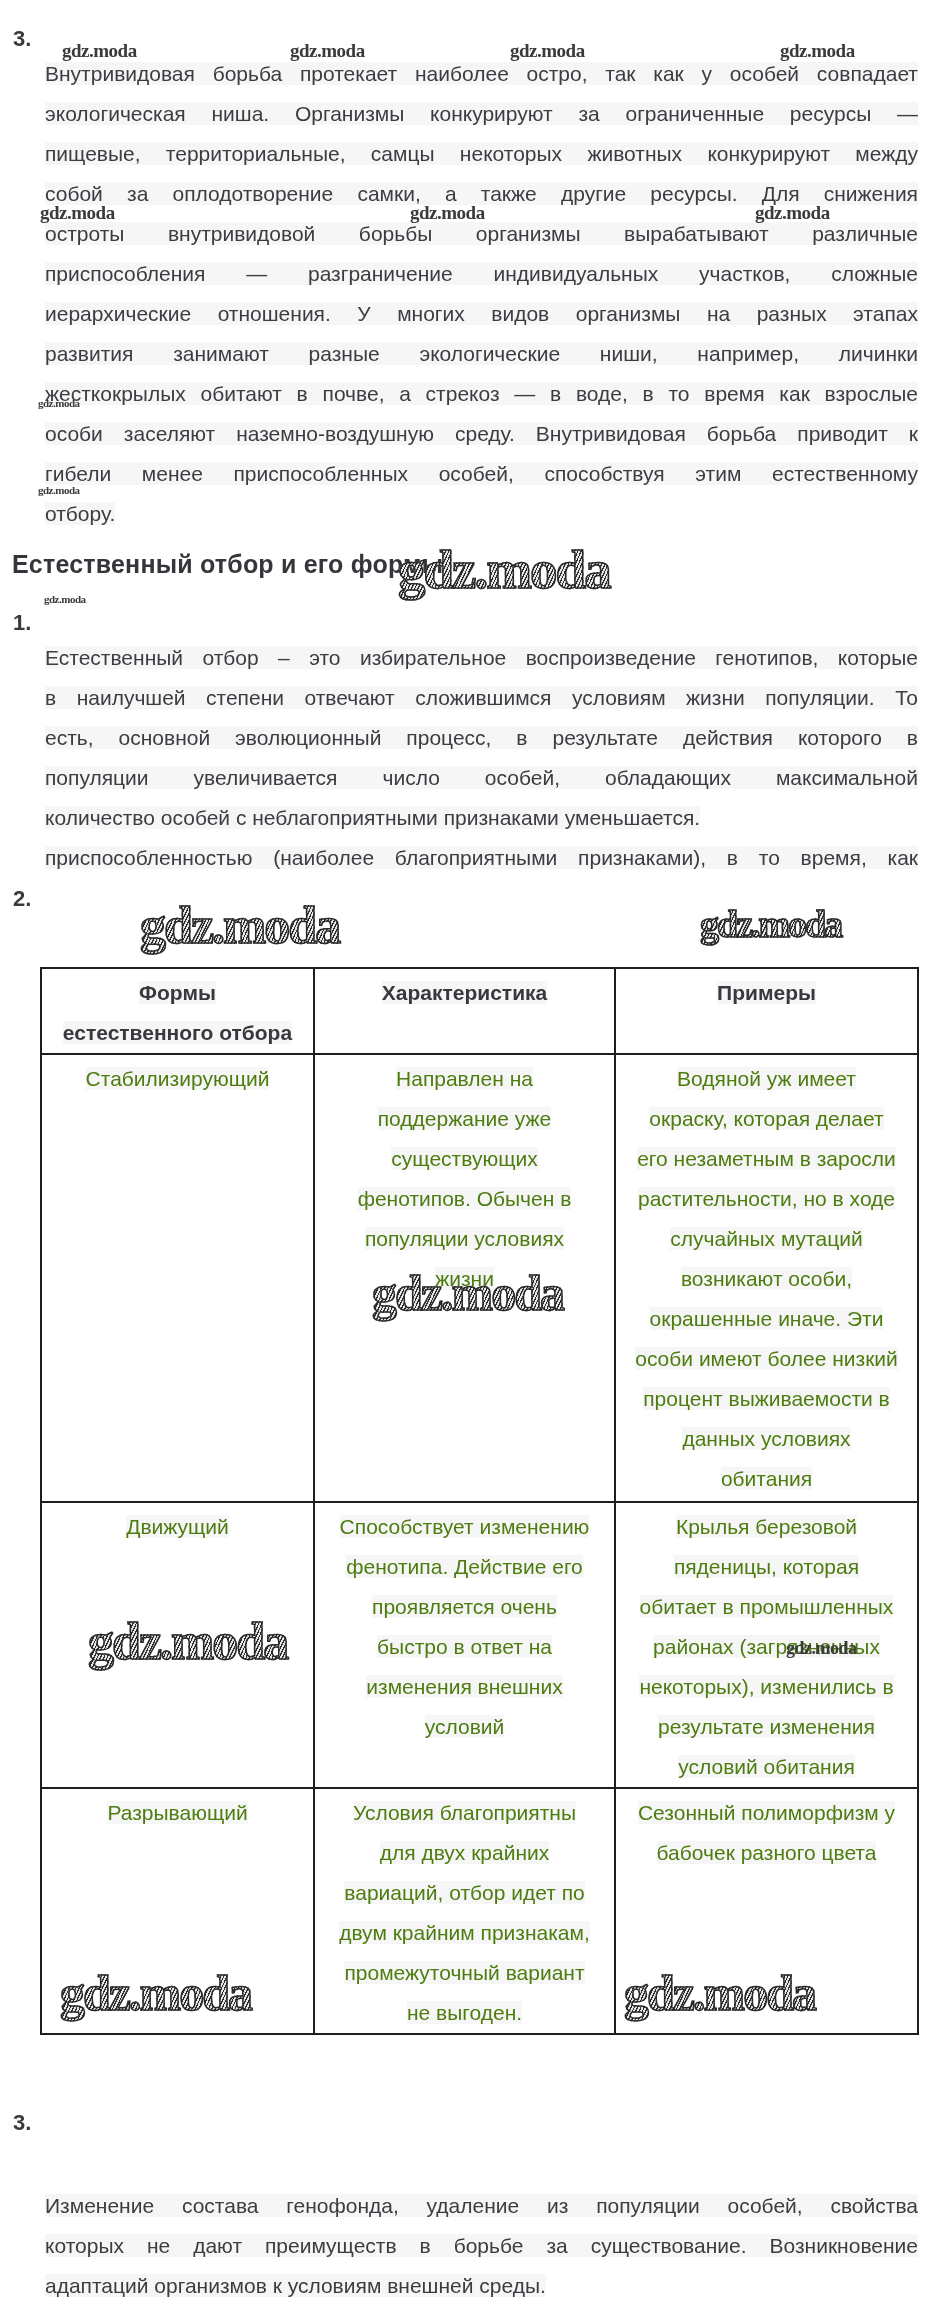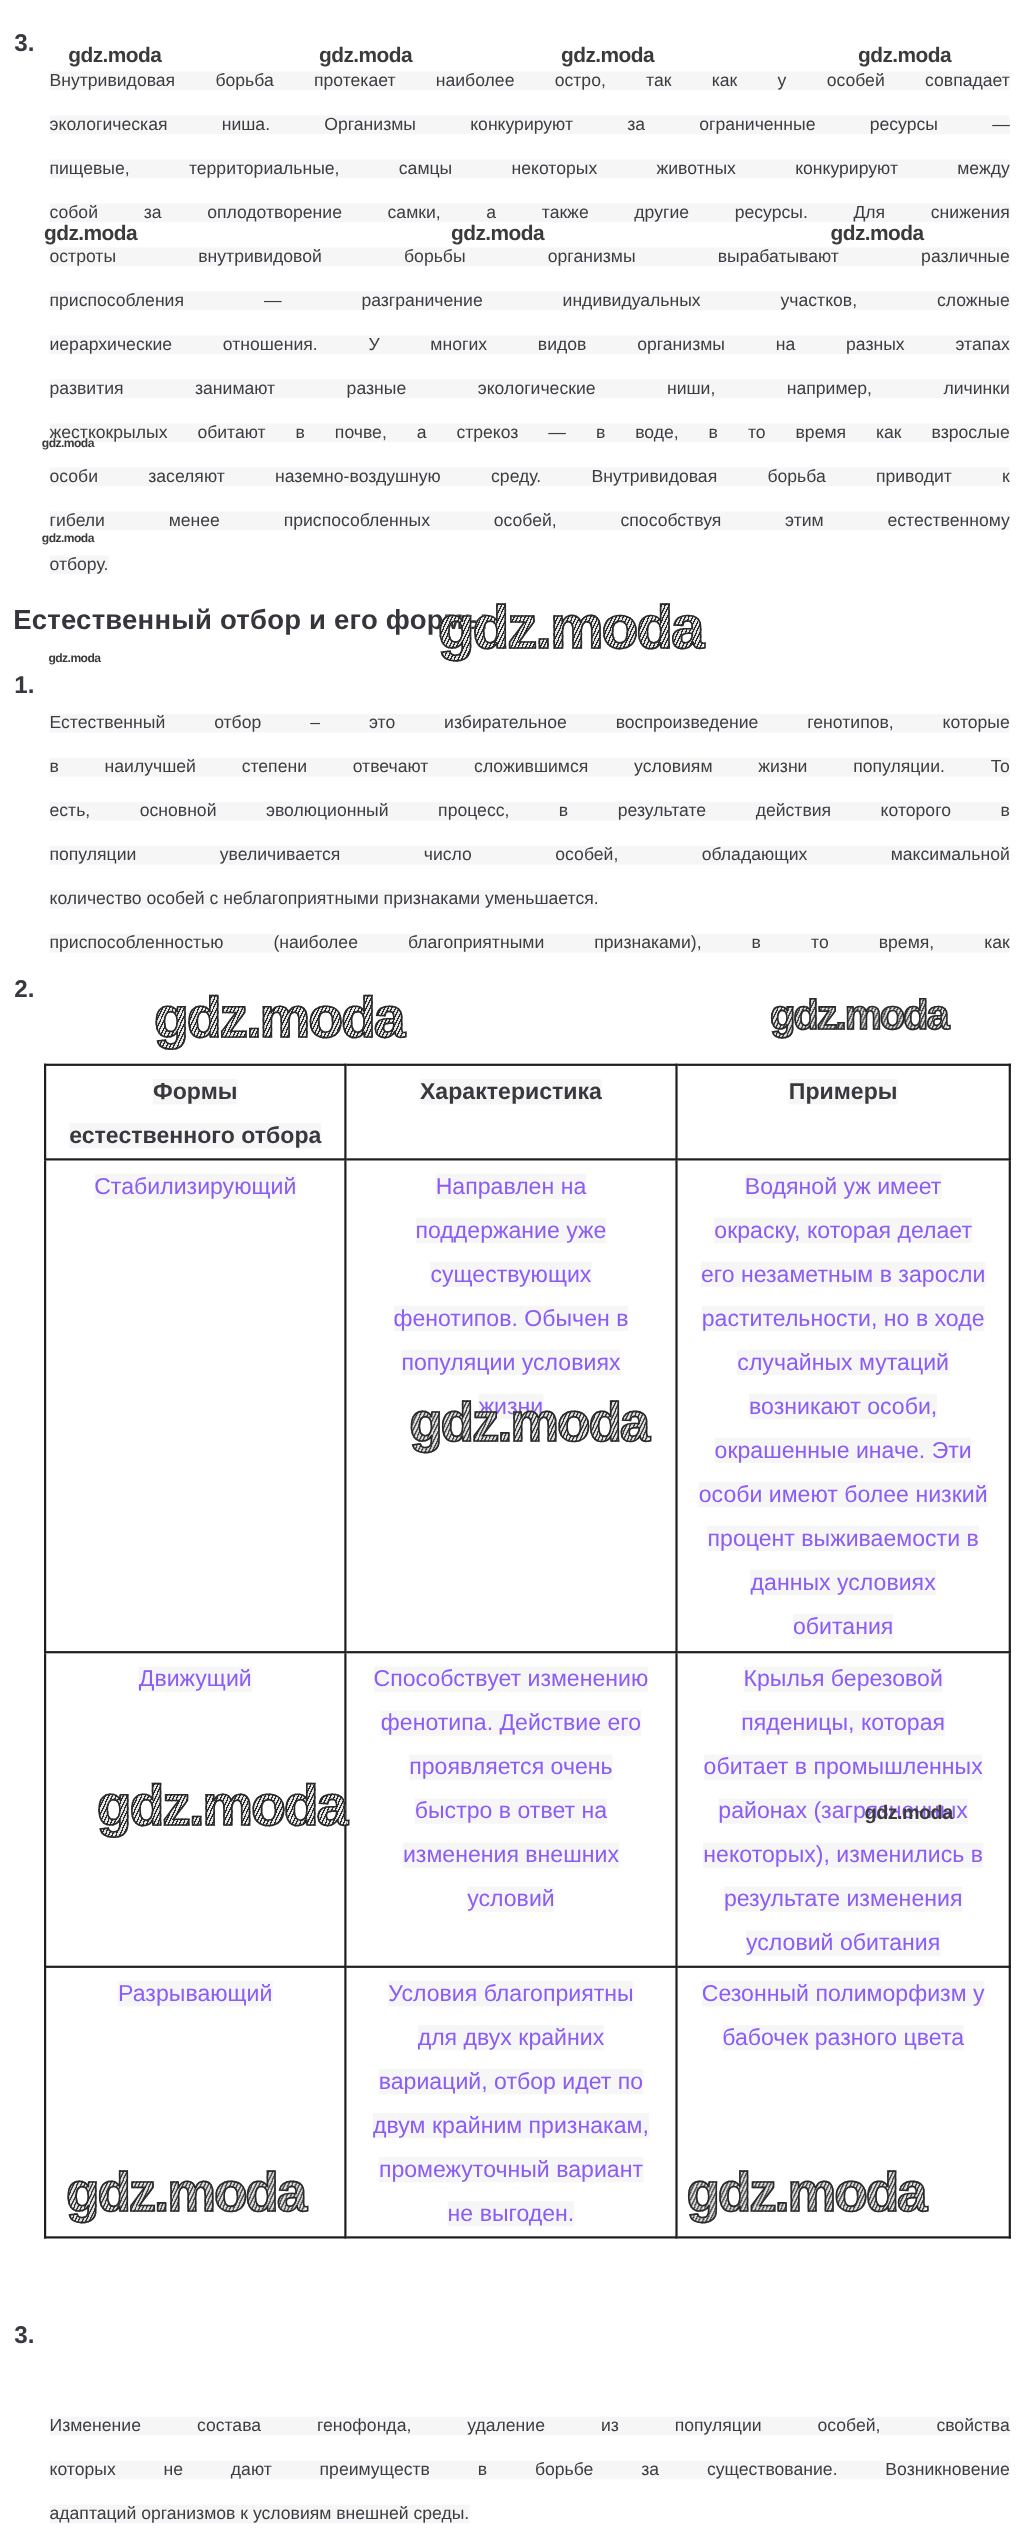--- a/index.html
+++ b/index.html
@@ -14,21 +14,21 @@
   }
   .abs { position: absolute; }
 
   .sec-num {
     font-size: 22px;
     font-weight: 700;
     color: #38383e;
   }
 
   .para {
-    font-size: 16px;
+    font-size: 21px;
     line-height: 40px;
     width: 873px;
     left: 45px;
   }
   .para .line { text-align: justify; text-align-last: justify; }
   .para .line.last { text-align-last: left; }
   .line-bg { background: rgba(0,0,0,0.035); }
 
   .page-heading {
     font-size: 25px;
@@ -44,28 +44,28 @@
     width: 877px;
     padding-left: 25px;
   }
   table.sel-table th, table.sel-table td {
     border: 2px solid #1e1e1e;
     vertical-align: top;
     padding: 4px 6px 0 6px;
     font-size: 21px;
     line-height: 40px;
     font-weight: 400;
-    color: #8b5cf6;
+    color: #4d7c0f;
   }
   table.sel-table th { font-weight: 700; color: #38383e; }
   .cell .line { text-align: center; }
 
   
   .wm {
-    font-family: Liberation Sans, sans-serif;
+    font-family: Liberation Serif, serif;
     font-weight: 700;
     white-space: nowrap;
     pointer-events: none;
   }
   .wm-small {
     color: #3b3b3b;
     letter-spacing: -0.5px;
   }
   .wm-big {
     letter-spacing: -2px;

